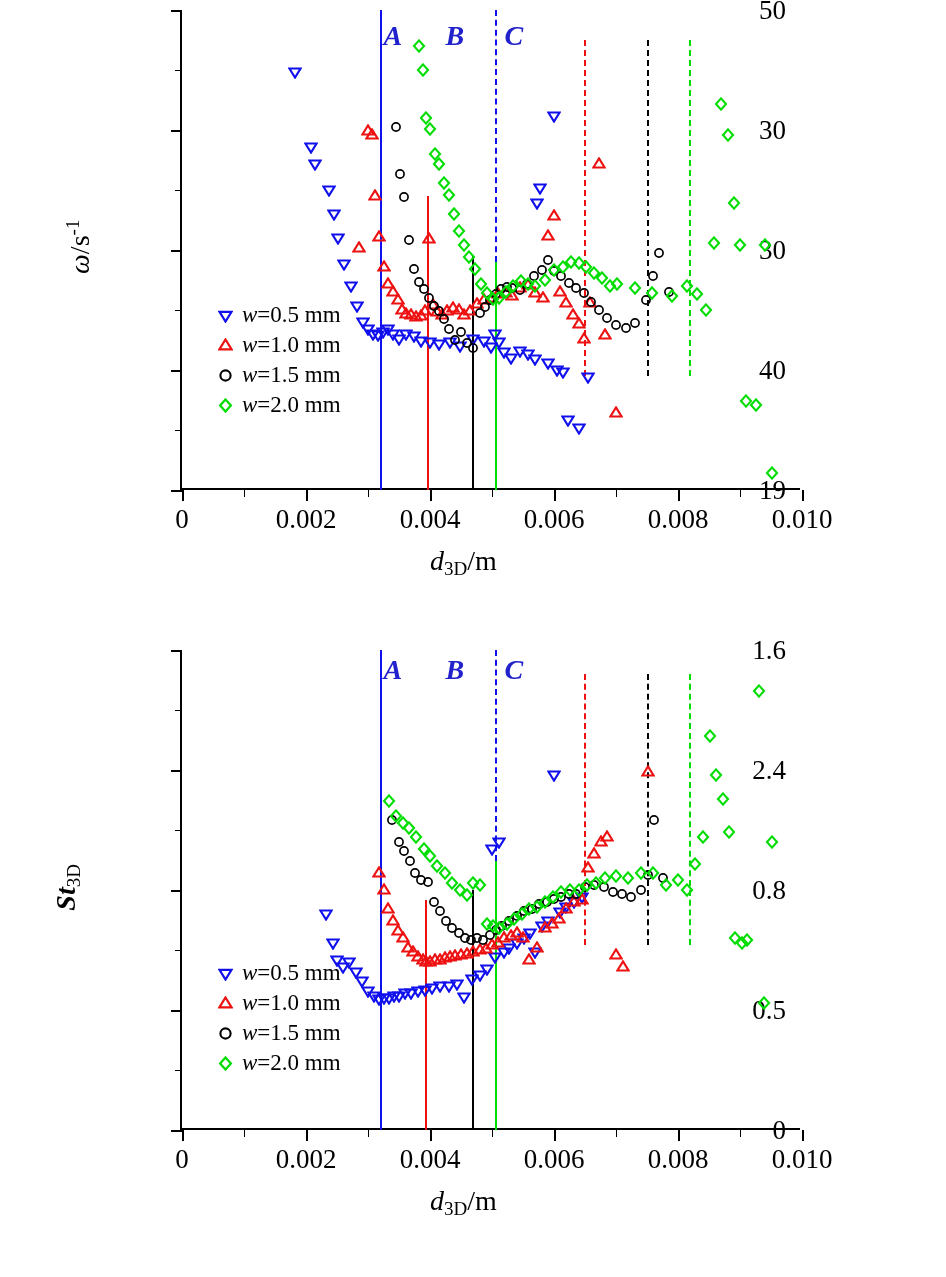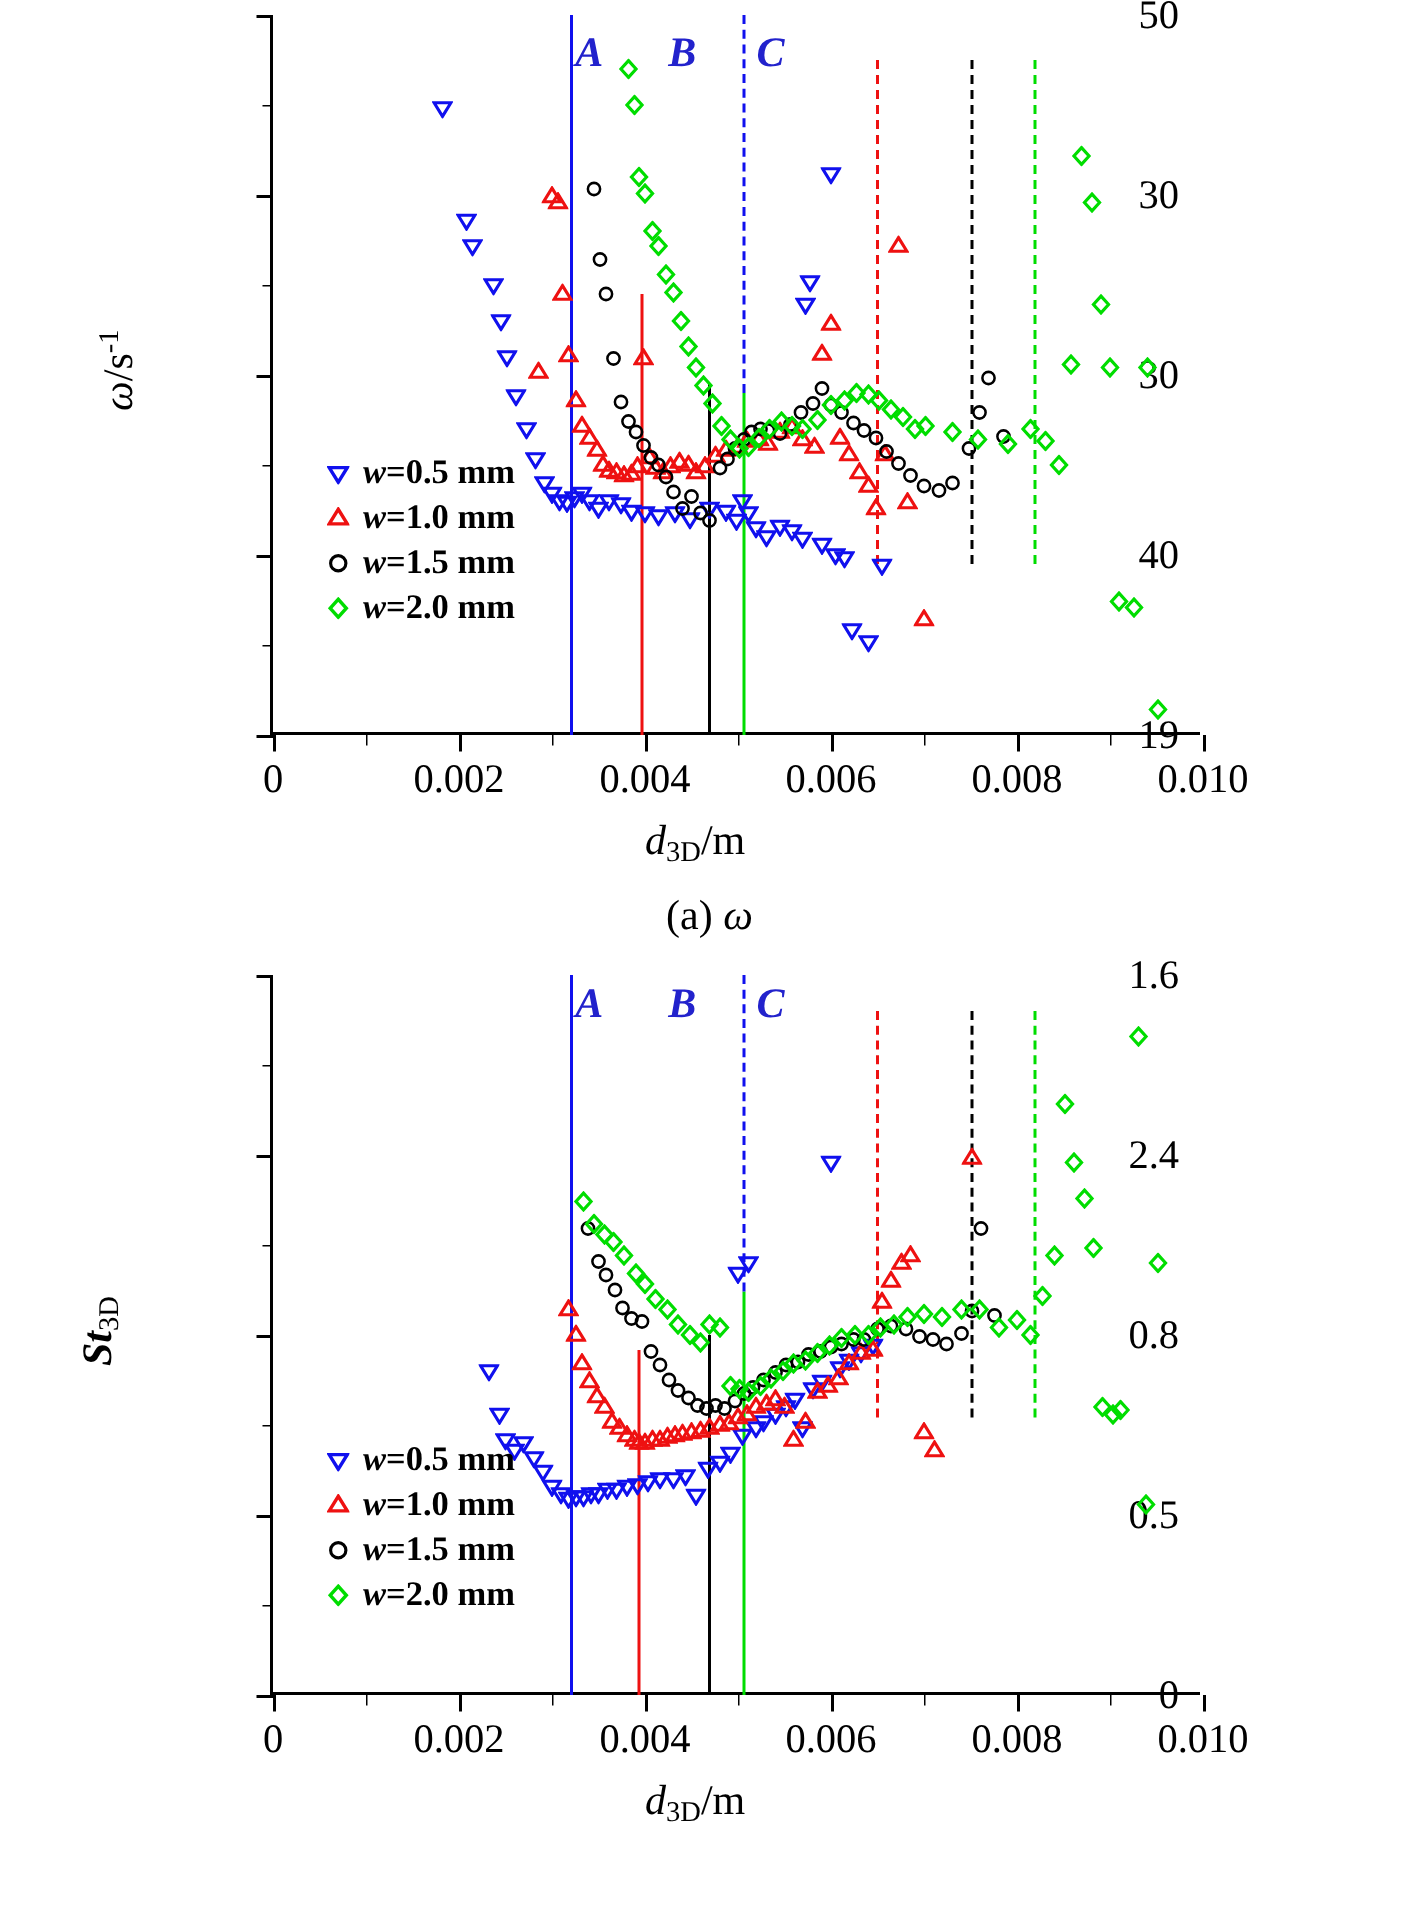--- a/index.html
+++ b/index.html
@@ -23,21 +23,21 @@
 
   .axis-title{position:absolute;font-size:28px;white-space:nowrap;}
   .axis-title.y{transform-origin:center;white-space:nowrap;}
 
   .vline{position:absolute;width:0;}
   .region-label{position:absolute;font-size:28px;font-style:italic;font-weight:bold;color:#2222cc;}
 
   .legend{position:absolute;font-size:23px;}
   .legend-row{display:flex;align-items:center;height:30px;}
   .legend-mark{width:26px;display:flex;justify-content:center;align-items:center;}
-  .legend-text{margin-left:4px;white-space:nowrap;font-weight:bold;}
+  .legend-text{margin-left:4px;white-space:nowrap;}
 
   .caption{position:absolute;width:946px;text-align:center;font-size:28px;}
 
   .pt{position:absolute;}
   .sub{font-size:0.68em;vertical-align:-0.25em;}
   .sup{font-size:0.68em;vertical-align:0.5em;}
   .it{font-style:italic;}
 </style>
 </head>
 <body>
@@ -624,23 +624,20 @@
               <polygon points="5,1 8.6,5 5,9 1.4,5" fill="none" stroke="#00dd00" stroke-width="1.5"></polygon>
             </svg></div>
         </div>
     </div>
     <div class="axis-title y" id="ylab-a" style="left:52px;top:230px;transform:rotate(-90deg);">
       <span class="it">ω</span>/s<span class="sup">-1</span>
     </div>
     <div class="axis-title" id="xlab-a" style="left:430px;top:545px;">
       <span class="it">d</span><span class="sub">3D</span>/m
     </div>
-    <div class="caption" style="top:595px;">
-      (<span>a</span>) <span class="it">ω</span>
-    </div>
 
     <div class="legend" id="legend-a" style="left:212px;top:300px;">
         <div class="legend-row">
           <span class="legend-mark">
             <svg width="15" height="15" viewBox="0 0 10 10">
               <polygon points="1,2.5 9,2.5 5,9" fill="none" stroke="#1010ee" stroke-width="1.5"></polygon>
             </svg>
           </span>
           <span class="legend-text"><span class="it">w</span>=0.5 mm</span>
         </div>

